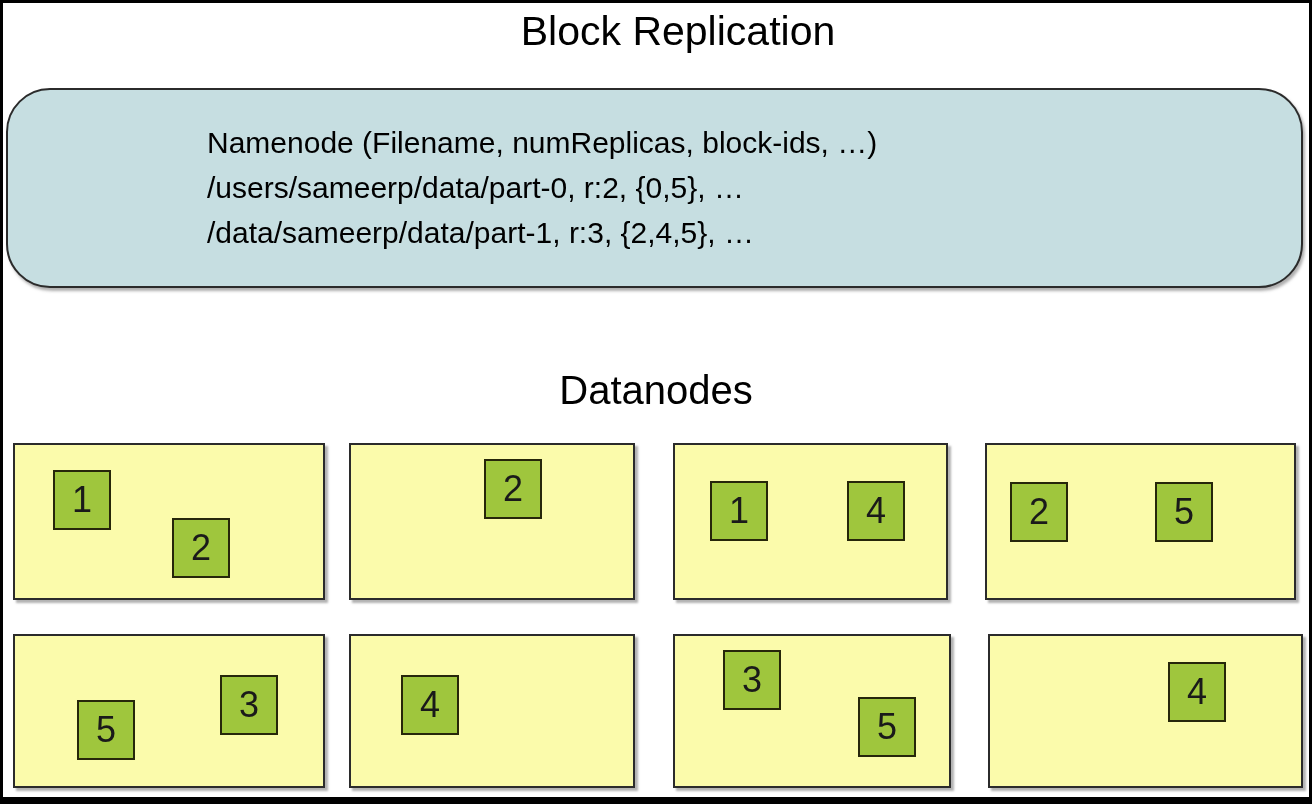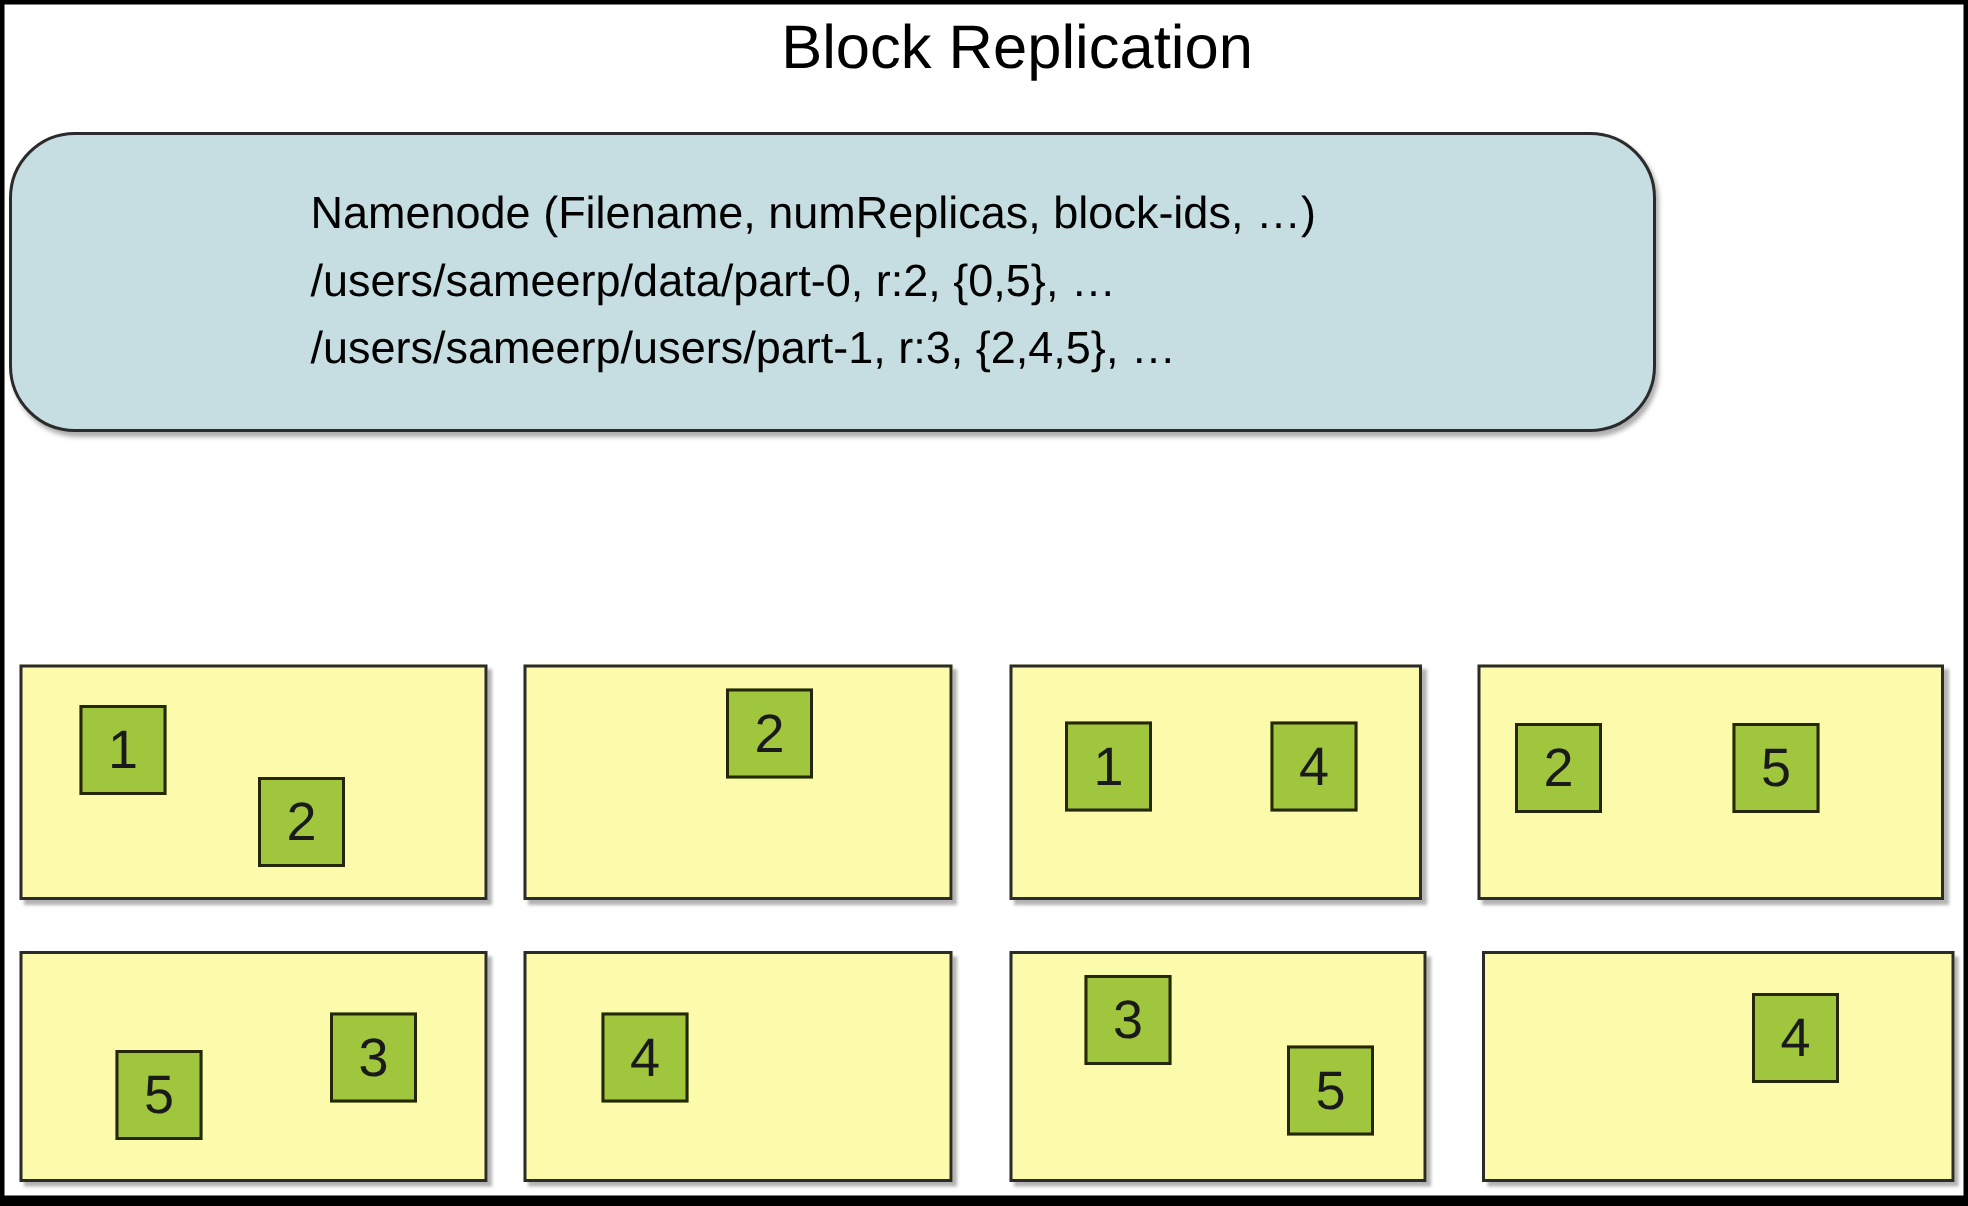--- a/index.html
+++ b/index.html
@@ -29,21 +29,21 @@
     font-size: 41px;
     line-height: 44px;
     color: #000000;
     white-space: nowrap;
     margin-left: 22px;
   }
   .namenode {
     position: absolute;
     left: 6px;
     top: 88px;
-    width: 1098px;
+    width: 1297px;
     height: 200px;
     box-sizing: border-box;
     background: var(--nn-fill, #C6DEE1);
     border: 2px solid #2b2b2b;
     border-radius: 44px;
     box-shadow: 2px 3px 3px rgba(110,110,110,0.55);
     padding-left: 36px;
   }
   .nn-text {
     position: absolute;
@@ -102,24 +102,25 @@
 
 <div class="slide" style="--nn-fill: #C6DEE1; --dn-fill: #FBFBAB; --blk-fill: #9FC63D; --wm-color: #A9A9A9;">
   <div class="frame"></div>
 
   <div class="title">Block Replication</div>
 
   <div class="namenode">
     <div class="nn-text">
       <div class="nn-line">Namenode (Filename, numReplicas, block-ids, …)</div>
       <div class="nn-line">/users/sameerp/data/part-0, r:2, {0,5}, …</div>
-      <div class="nn-line">/users/sameerp/users/part-1, r:3, {2,4,5}, …</div>
+      <div class="nn-line">/data/sameerp/data/part-1, r:3, {2,4,5}, …</div>
     </div>
   </div>
 
+  <div class="dn-heading">Datanodes</div>
 
   <div class="dn-box" style="left:13px;  top:443px; width:312px; height:157px;">
       <div class="block" style="left: 38px; top: 25px;">1</div>
       <div class="block" style="left: 157px; top: 73px;">2</div>
     </div>
   <div class="dn-box" style="left:349px; top:443px; width:286px; height:157px;">
       <div class="block" style="left: 133px; top: 14px;">2</div>
     </div>
   <div class="dn-box" style="left:673px; top:443px; width:275px; height:157px;">
       <div class="block" style="left: 35px; top: 36px;">1</div>

